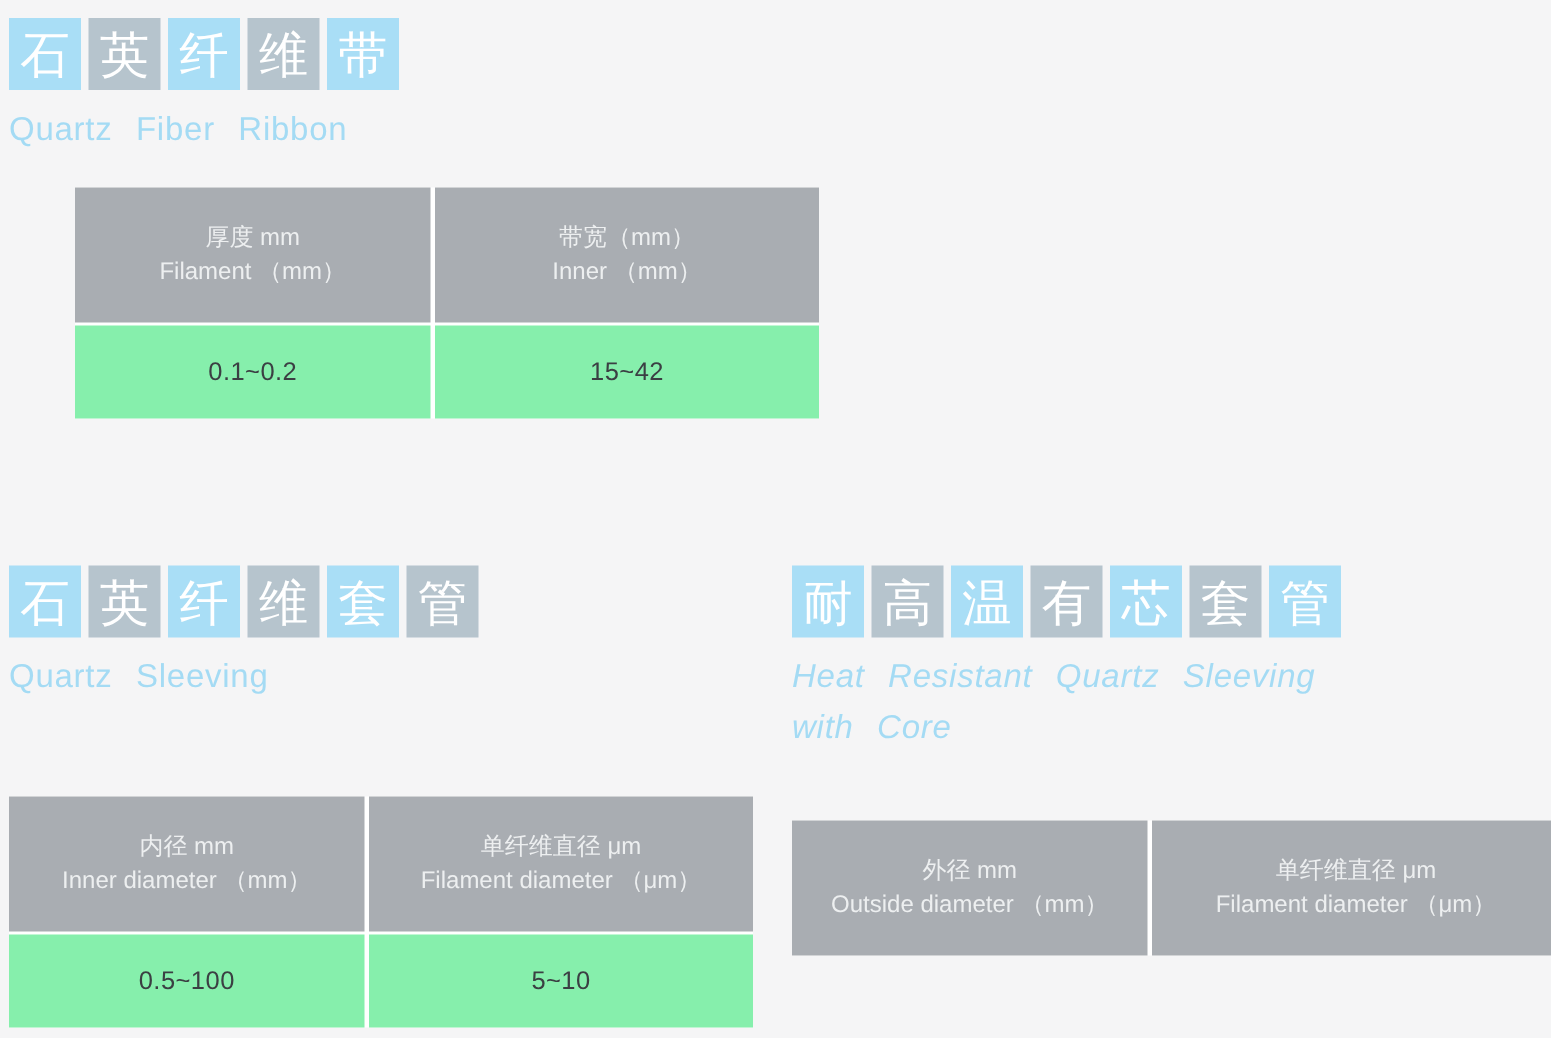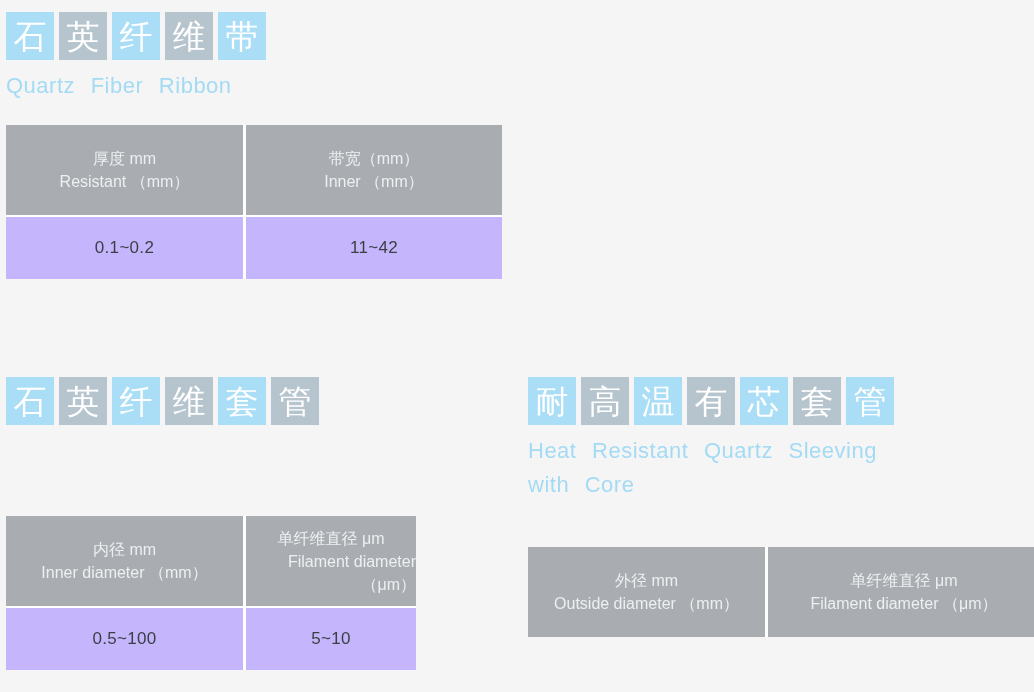--- a/index.html
+++ b/index.html
@@ -24,41 +24,41 @@
   .char-box.blue { background: #a9def6; }
   .char-box.gray { background: #b6c4cd; }
 
   .subtitle {
     margin-top: 9px;
     font-size: 22px; line-height: 34px;
     color: #a4dbf4;
     word-spacing: 9px; letter-spacing: 0.5px;
     white-space: normal;
   }
-  #sec3 .subtitle { max-width: 380px; }
+  #sec3 .subtitle { max-width: 380px; font-style: italic; }
 
   .data-table { position: absolute; left: 0; background: #ffffff; }
-  #sec1 .data-table { top: 113px; width: 496px; }
-  #sec2 .data-table { top: 139px; width: 410px; }
+  #sec1 .data-table { top: 113px; width: 496px; margin-left: 44px; }
+  #sec2 .data-table { top: 154px; width: 496px; }
   #sec3 .data-table { top: 146px; width: 512px; margin-top: 24px; }
 
   .thead { display: flex; gap: 3px; }
   .th {
     background: #a9adb2; height: 90px;
     display: flex; flex-direction: column;
     align-items: center; justify-content: center;
     color: #edeff0; font-size: 16px; line-height: 23px;
     text-align: center;
   }
   .thead .th:first-child { width: 237px; flex: 0 0 237px; }
   .thead .th:last-child  { flex: 1; text-align: right; }
 
   .trow { display: flex; gap: 3px; margin-top: 2px; }
   .td {
-    background: #c4b5fd; height: 62px;
+    background: #86efac; height: 62px;
     display: flex; align-items: center; justify-content: center;
     color: #3b3f43; font-size: 17px; letter-spacing: 0.3px;
   }
   .trow .td:first-child { width: 237px; flex: 0 0 237px; }
   .trow .td:last-child  { flex: 1; }
 </style>
 </head>
 <body>
 
 <div class="section" id="sec1">
@@ -68,43 +68,44 @@
     <span class="char-box blue">纤</span>
     <span class="char-box gray">维</span>
     <span class="char-box blue">带</span>
   </div>
   <div class="subtitle">Quartz Fiber Ribbon</div>
 
   <div class="data-table">
     <div class="thead">
       <div class="th">
         <span>厚度 mm</span>
-        <span>Resistant （mm）</span>
+        <span>Filament （mm）</span>
       </div>
       <div class="th">
         <span>带宽（mm）</span>
         <span>Inner （mm）</span>
       </div>
     </div>
     <div class="trow">
       <div class="td">0.1~0.2</div>
-      <div class="td">11~42</div>
+      <div class="td">15~42</div>
     </div>
   </div>
 </div>
 
 <div class="section" id="sec2">
   <div class="char-boxes">
     <span class="char-box blue">石</span>
     <span class="char-box gray">英</span>
     <span class="char-box blue">纤</span>
     <span class="char-box gray">维</span>
     <span class="char-box blue">套</span>
     <span class="char-box gray">管</span>
   </div>
+  <div class="subtitle">Quartz Sleeving</div>
 
   <div class="data-table">
     <div class="thead">
       <div class="th">
         <span>内径 mm</span>
         <span>Inner diameter （mm）</span>
       </div>
       <div class="th">
         <span>单纤维直径 μm</span>
         <span>Filament diameter （μm）</span>

